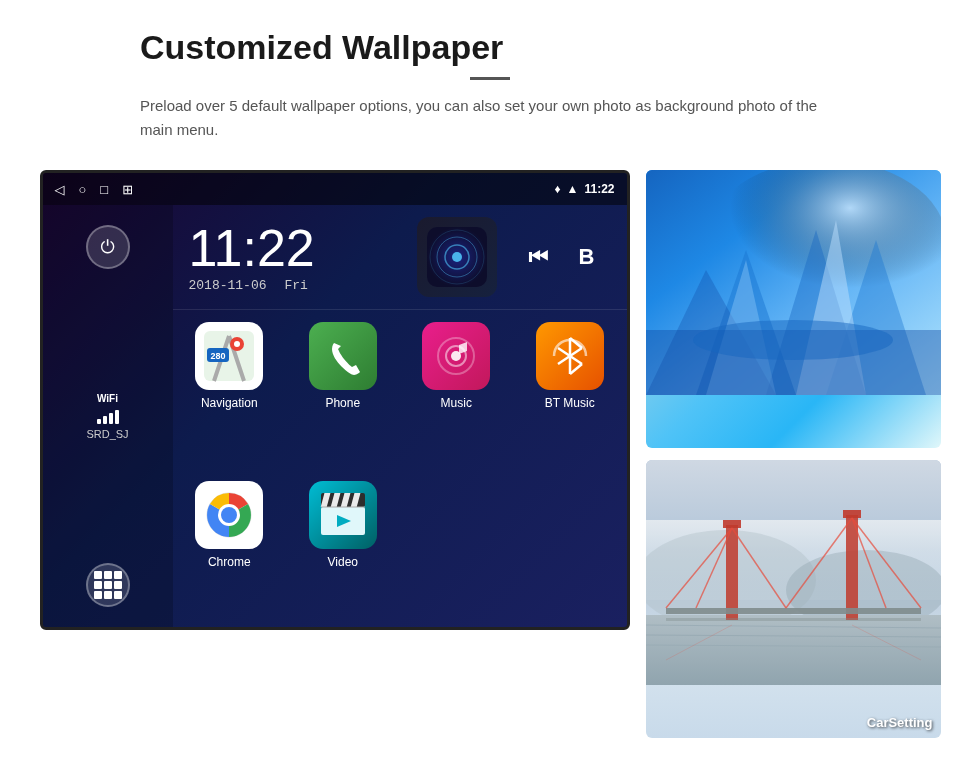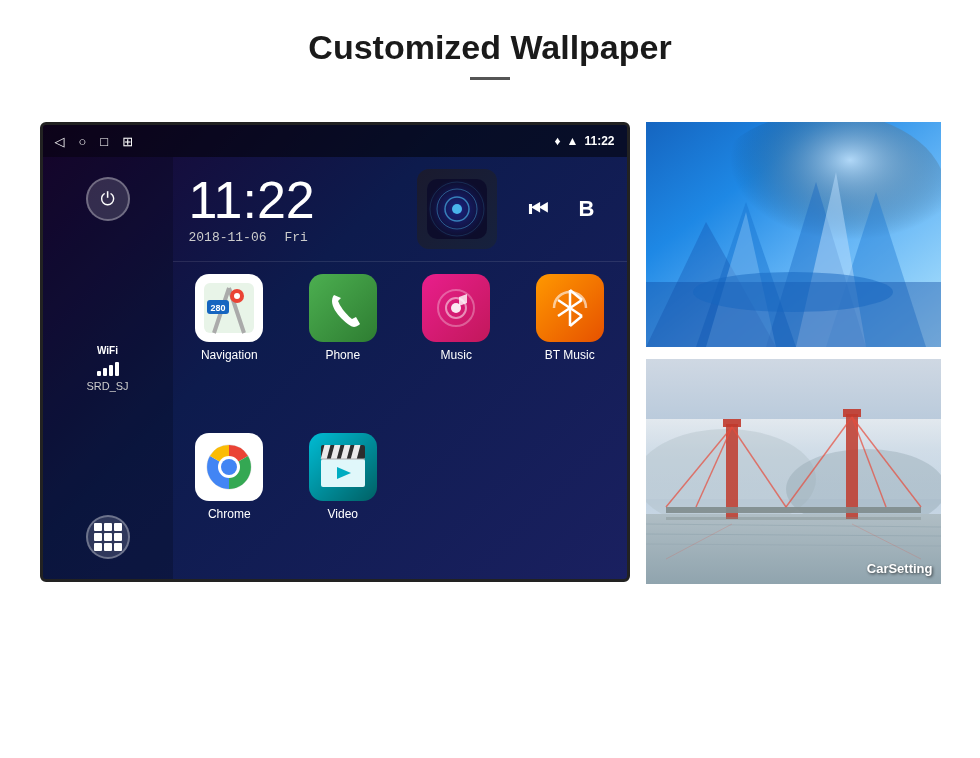--- a/index.html
+++ b/index.html
@@ -267,22 +267,22 @@
     .right-panels {
       display: flex;
       flex-direction: column;
       gap: 12px;
       width: 295px;
       flex-shrink: 0;
     }
 
     .wallpaper-panel {
       width: 295px;
-      height: 225px;
-      border-radius: 0;
+      height: 278px;
+      border-radius: 6px;
       overflow: hidden;
       position: relative;
     }
 
     .wallpaper-ice {
       width: 100%;
       height: 100%;
       background: linear-gradient(135deg, #1e90ff 0%, #87ceeb 30%, #4fc3f7 50%, #29b6f6 70%, #e0f7fa 100%);
       position: relative;
     }
@@ -354,20 +354,21 @@
     }
   </style>
 </head>
 <body>
 
 <div class="page-container">
 
   <div class="header-section">
     <h1 class="main-title">Customized Wallpaper</h1>
     <div class="title-divider"></div>
+    <p class="subtitle">Preload over 5 default wallpaper options, you can also set your own photo as background photo of the main menu.</p>
   </div>
 
   <div class="content-area">
 
     <div class="android-screen">
 
       <div class="status-bar">
         <div class="status-left">
           <span class="nav-icon">◁</span>
           <span class="nav-icon">○</span>

